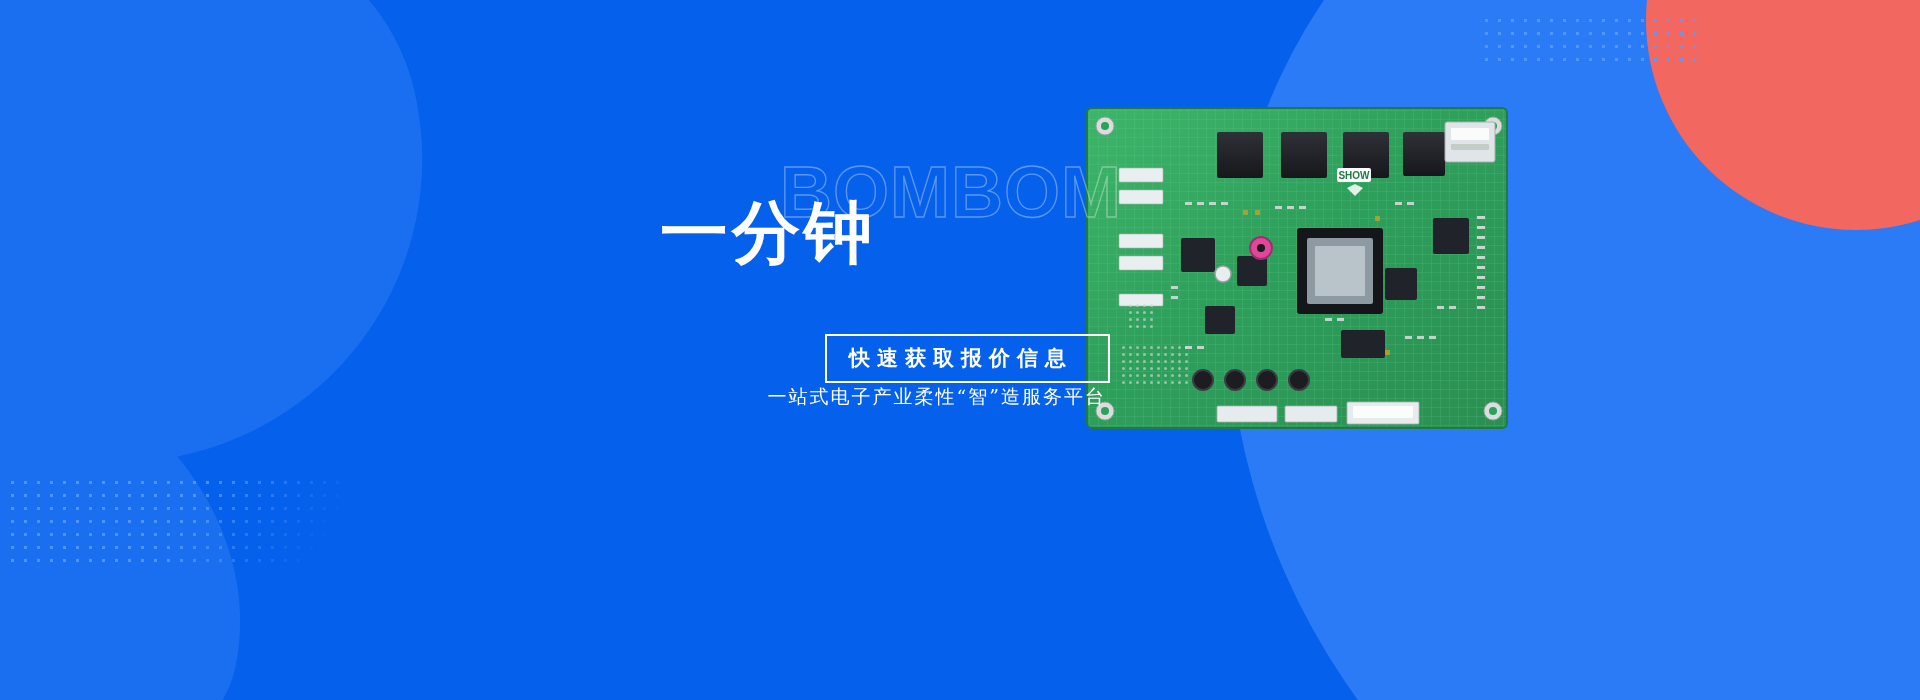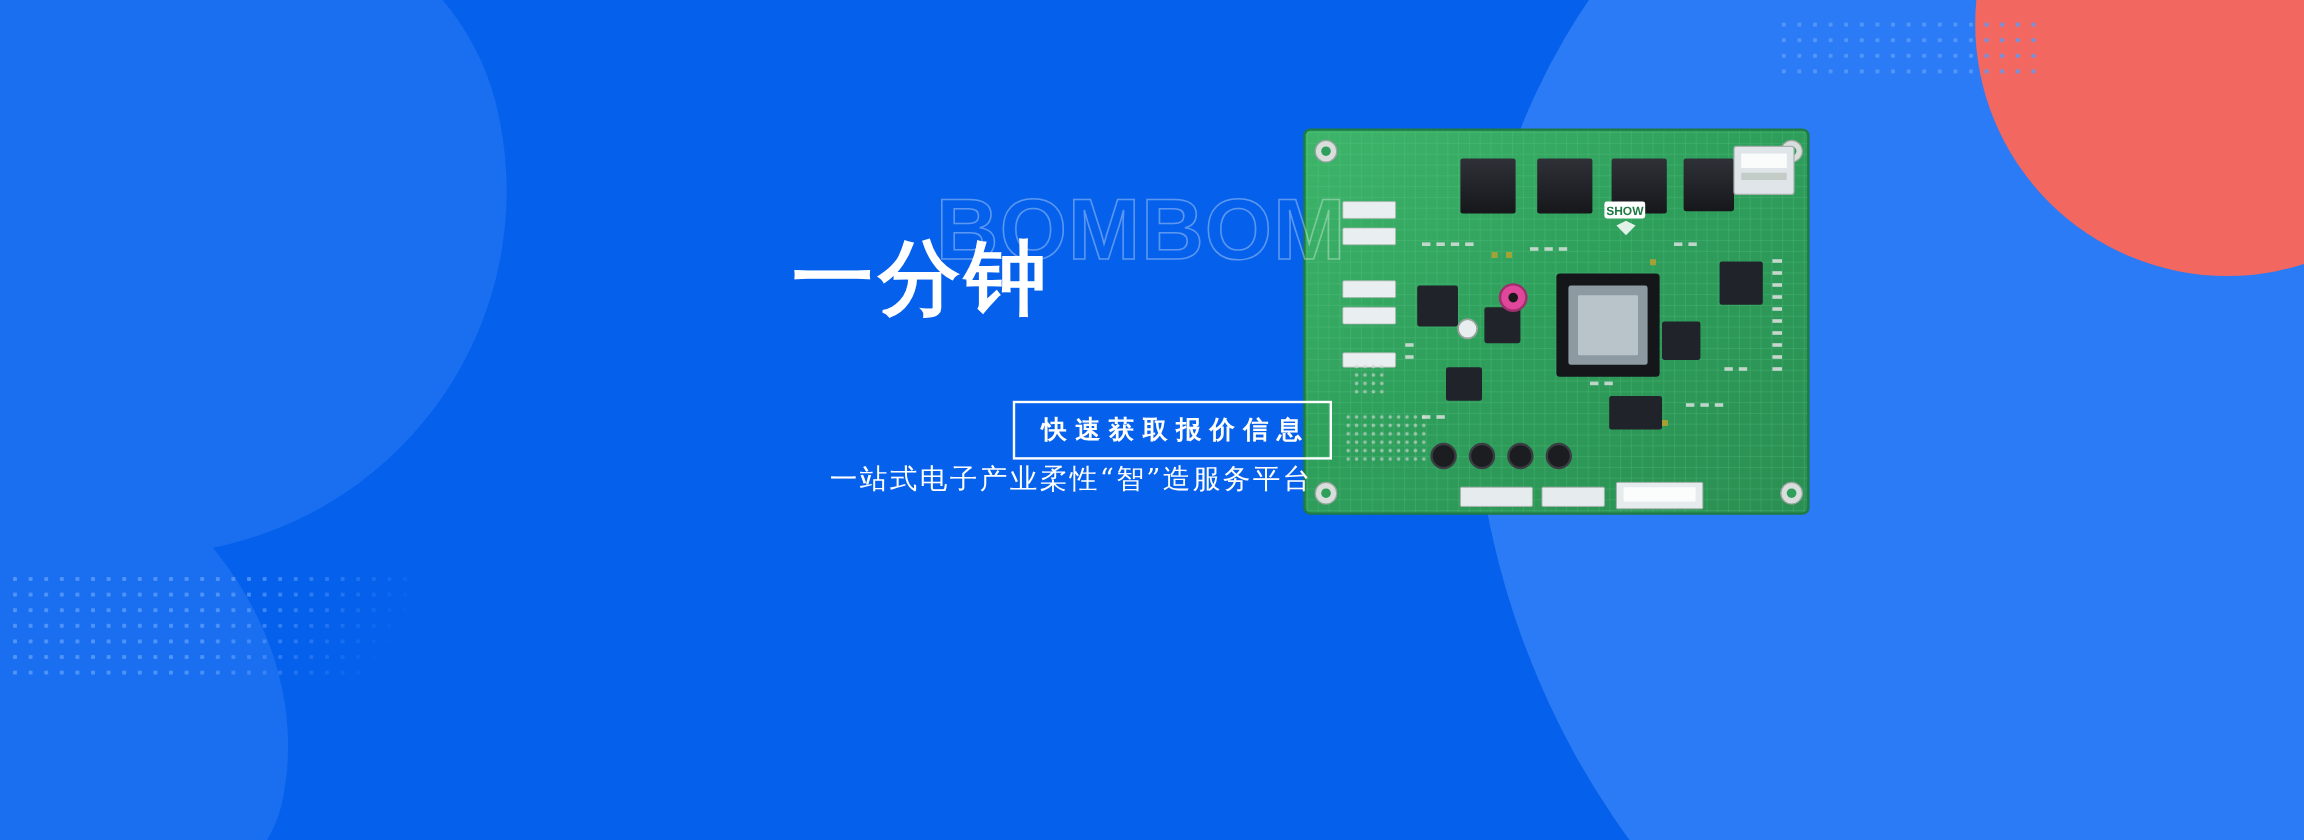--- a/index.html
+++ b/index.html
@@ -110,36 +110,36 @@
     text-align:left;
     white-space:nowrap;
   }
   .headline .l1 { display:block; }
   .headline .l2 { display:block; margin-top:4px; }
 
   .subbox {
     position:absolute;
     right:0; top:184px;
     border:2px solid #ffffff;
-    padding:8px 16px 9px 22px;
+    padding:8px 35px 9px 22px;
     display:inline-block;
   }
   .subbox-text {
     color:#ffffff;
     font-size:21px;
     letter-spacing:7px;
     font-weight:bold;
     white-space:nowrap;
     font-family:"DejaVu Sans", sans-serif;
   }
   .tagline {
     position:absolute;
-    right:16px; top:234px;
+    right:4px; top:234px;
     color:#ffffff;
-    font-size:23px;
+    font-size:19px;
     letter-spacing:2px;
     white-space:nowrap;
     font-family:"DejaVu Serif", serif;
   }
 
   
   .pcb-wrap {
     position:absolute;
     left:1085px; top:106px;
     width:430px; height:330px;

